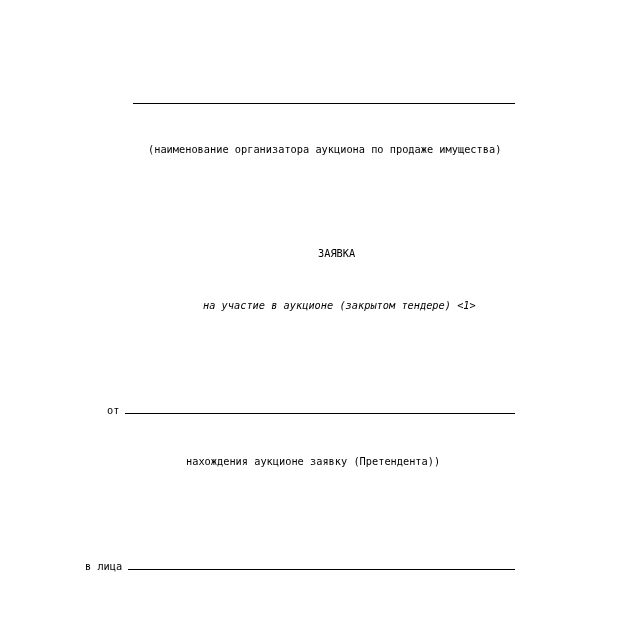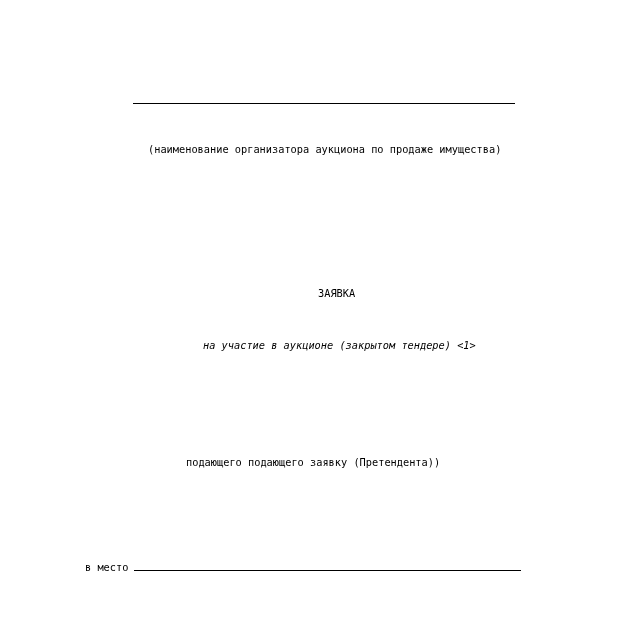--- a/index.html
+++ b/index.html
@@ -35,32 +35,33 @@
 <div id="page">
 
   <div id="header-block" class="mono">
 
     <div class="mrow"><span class="uline solo" style="width:382px;margin-left:133px;"></span></div>
 
     <div class="mrow" style="padding-left:148px;">(наименование организатора аукциона по продаже имущества)</div>
 
     <div class="spacer"></div>
 
-    <div class="mrow" style="padding-left:318px;margin-top:40px;">ЗАЯВКА</div>
+    <div class="mrow" style="padding-left:318px;">ЗАЯВКА</div>
 
     <div class="mrow" style="padding-left:203px;font-style:italic;">на участие в аукционе (закрытом тендере) &lt;1&gt;</div>
 
     <div class="spacer"></div>
 
+    <div class="mrow" style="padding-left:107px;"><span>от</span><span class="uline" style="width:390px;margin-left:6px;"></span></div>
 
-    <div class="mrow" style="padding-left:186px;">подающего подающего заявку (Претендента))</div>
+    <div class="mrow" style="padding-left:186px;">нахождения аукционе заявку (Претендента))</div>
 
     <div class="spacer"></div>
 
-    <div class="mrow" style="padding-left:85px;"><span>в место</span><span class="uline" style="width:387px;margin-left:6px;"></span></div>
+    <div class="mrow" style="padding-left:85px;"><span>в лица</span><span class="uline" style="width:387px;margin-left:6px;"></span></div>
 
     
 
     
 
     
 
     
 
   </div>

